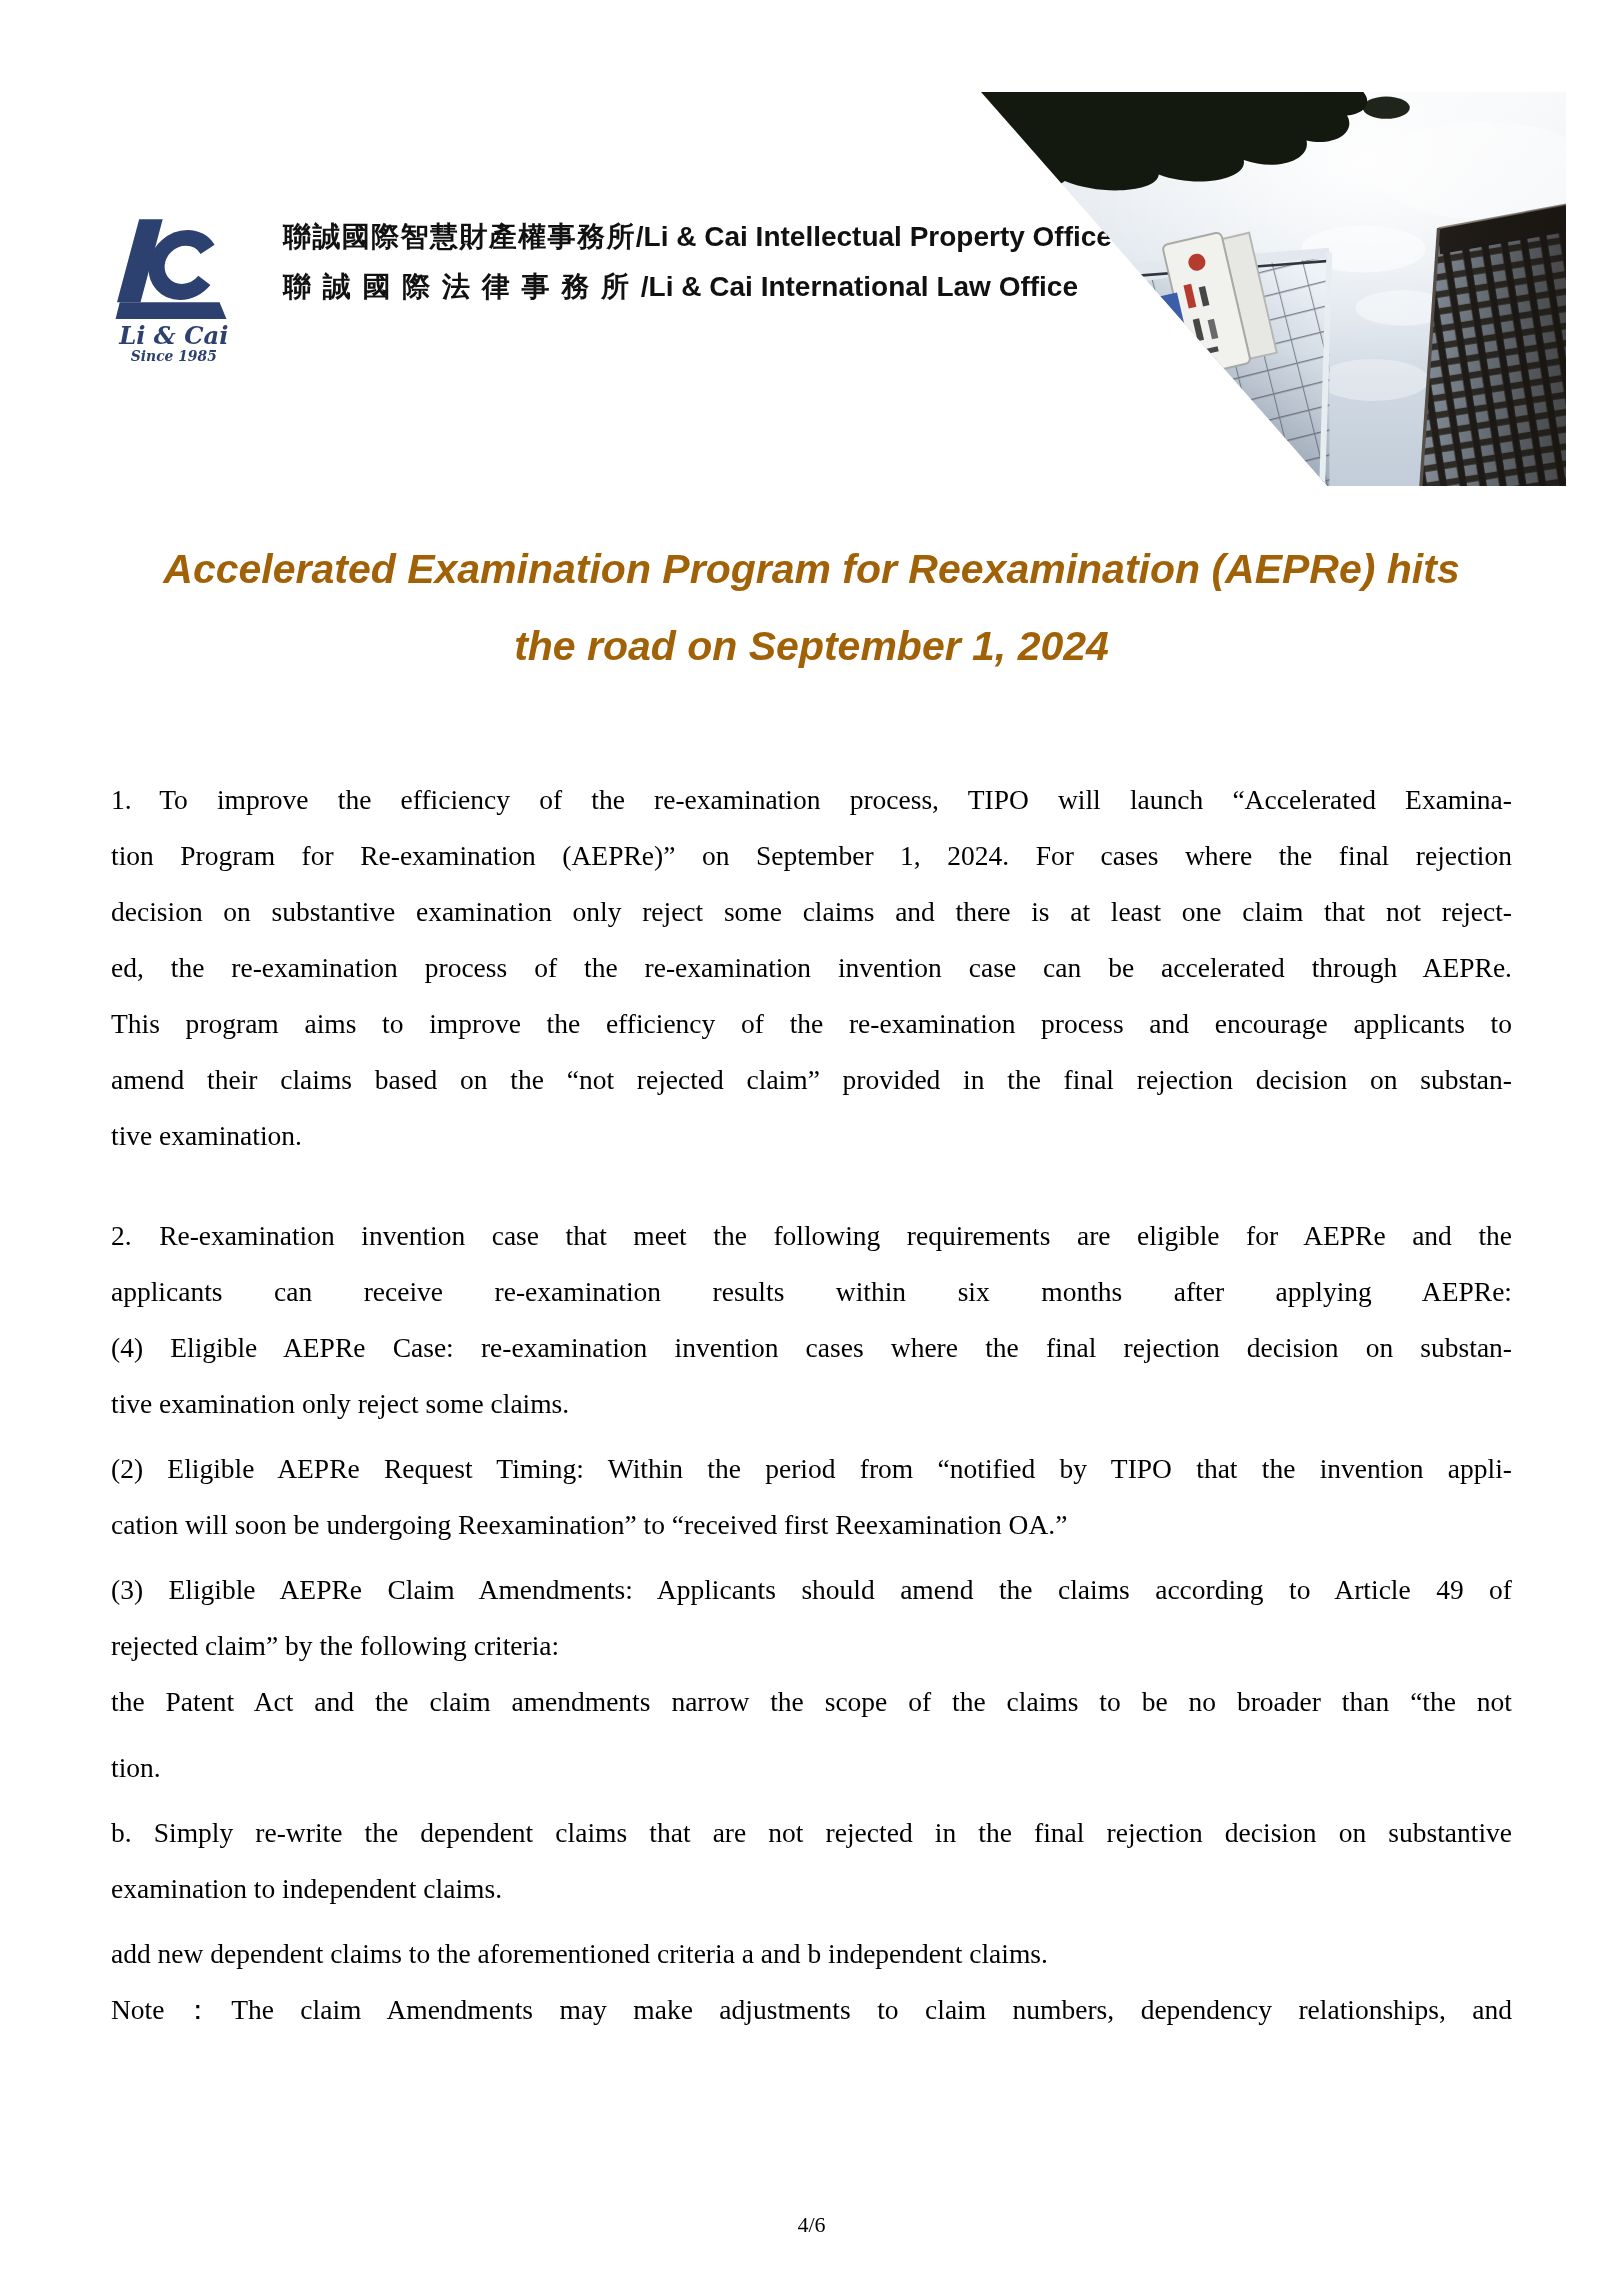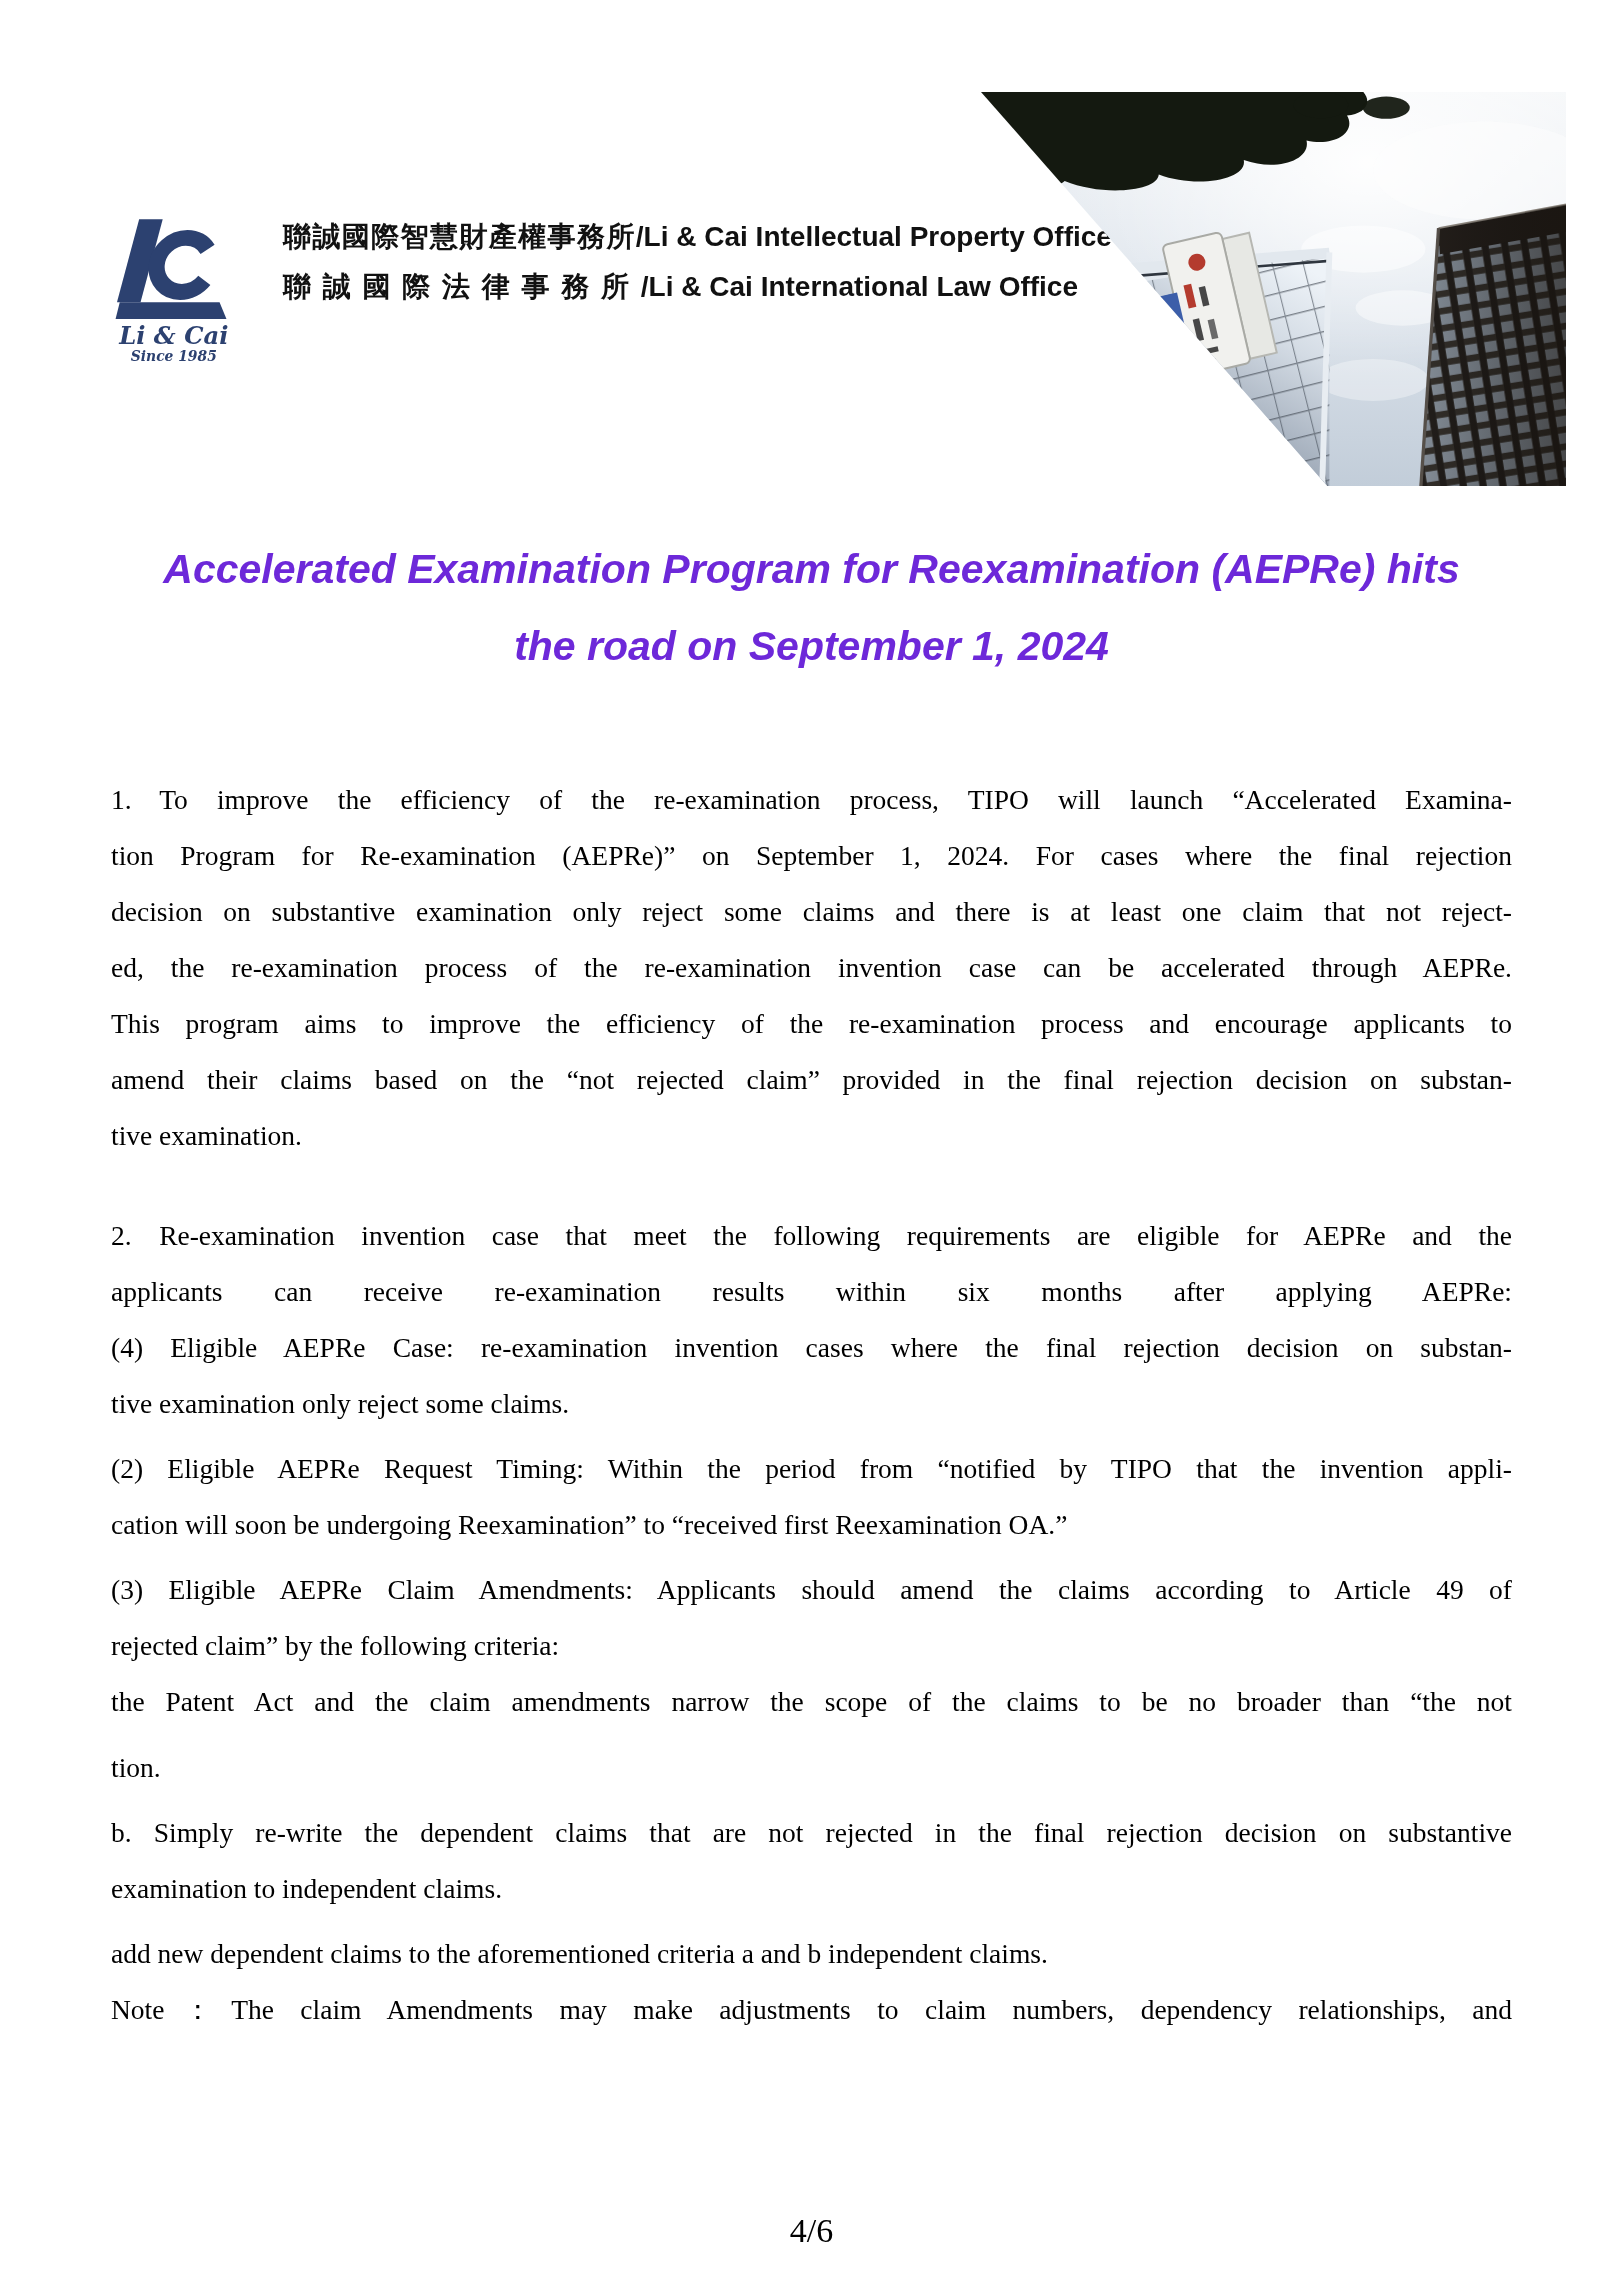--- a/index.html
+++ b/index.html
@@ -37,21 +37,21 @@
     width: 585px; height: 394px;
     clip-path: polygon(0 0, 100% 0, 100% 100%, 59.2% 100%, 0 0);
   }
   .photo svg { display: block; width: 100%; height: 100%; }
   
   .doc-title {
     position: absolute;
     left: 0; top: 531px;
     width: 100%;
     text-align: center;
-    color: #6d28d9;
+    color: #a16207;
     font-family: "Liberation Sans", "DejaVu Sans", sans-serif;
     font-style: italic;
     font-weight: bold;
     font-size: 41px;
     line-height: 77px;
   }
   
   .body-text {
     position: absolute;
     left: 111px; top: 772px;
@@ -65,21 +65,21 @@
     text-align: justify;
     text-align-last: justify;
   }
   .ln.end { text-align-last: left; }
   
   .page-number {
     position: absolute;
     left: 0; top: 2212px;
     width: 100%;
     text-align: center;
-    font-size: 34px;
+    font-size: 22px;
   }
 </style>
 </head>
 <body>
 
 <svg class="logo-svg" viewBox="0 0 170 215" aria-hidden="true">
 
   <path d="M6 126 L150 126 L160 150 L0 150 Z" fill="#2c4170"></path>
 
   <path d="M34 6 L68 6 L36 126 L2 126 Z" fill="#2c4170"></path>

